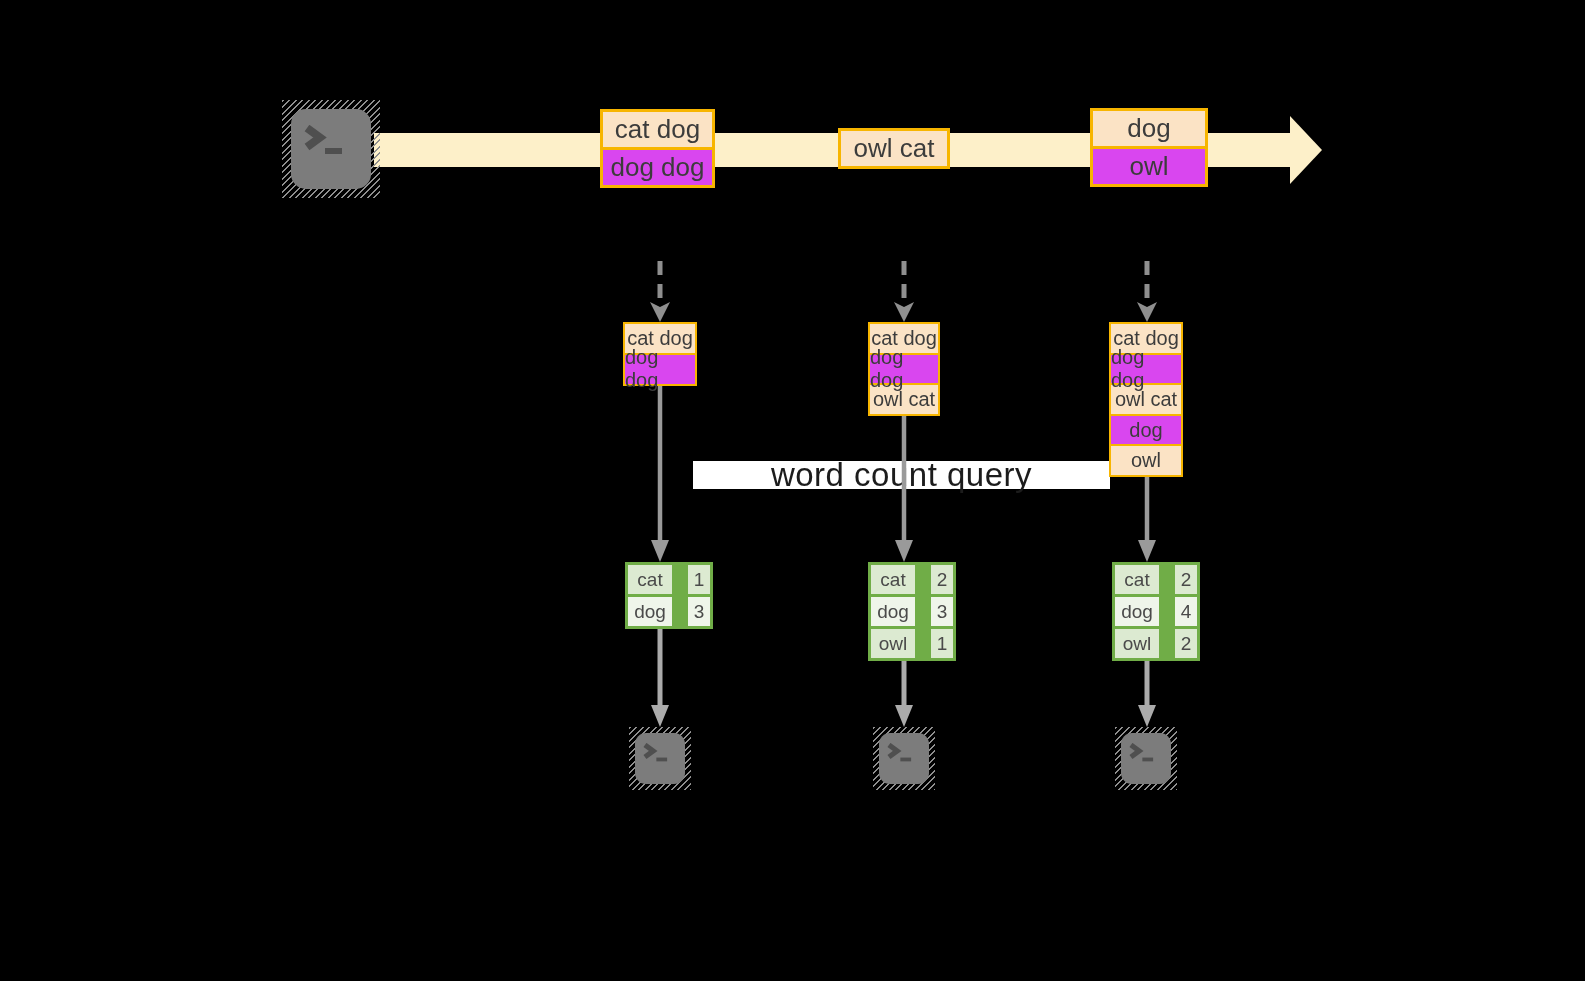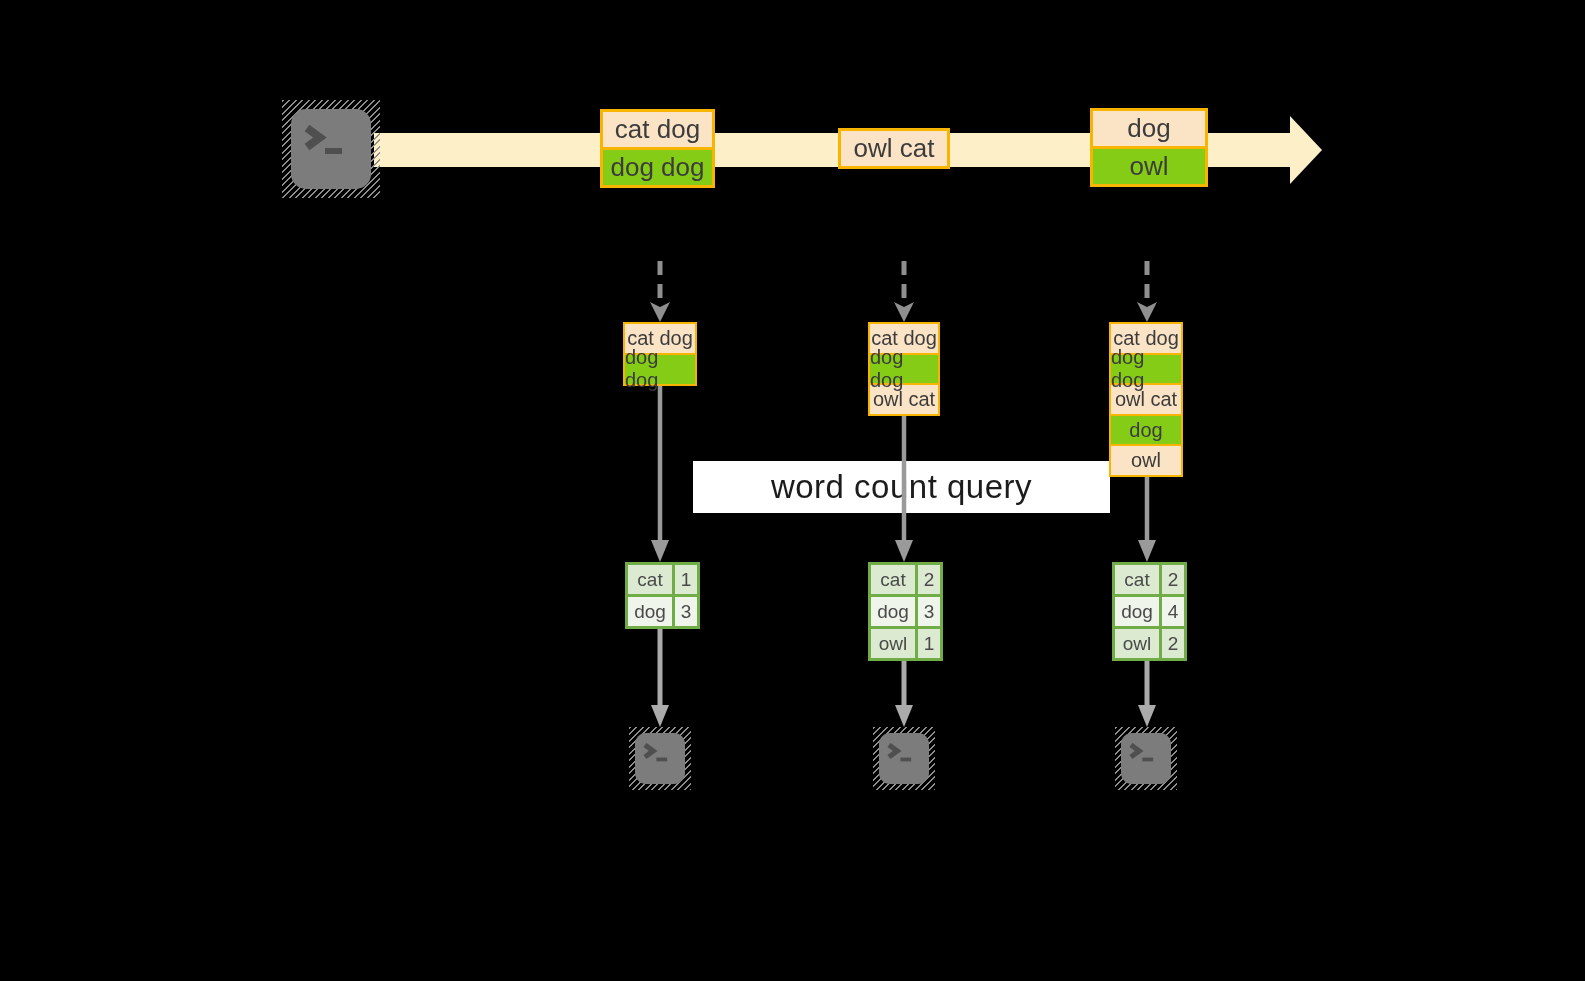--- a/index.html
+++ b/index.html
@@ -45,46 +45,46 @@
   .obox { position: absolute; z-index: 3; }
   .ocell {
     box-sizing: border-box;
     border: 3px solid #f7b500;
     margin-top: -3px;
     display: flex; align-items: center; justify-content: center;
     color: #3c3c3c;
   }
   .obox .ocell:first-child { margin-top: 0; }
   .ocell.shade-a { background: #fbe3c5; }
-  .ocell.shade-b { background: #84cc16; }
+  .ocell.shade-b { background: #d946ef; }
   .event .ocell { height: 41px; font-size: 26px; }
   .stack .ocell { height: 33px; font-size: 20px; border-width: 2.5px; margin-top: -2.5px; }
   .stack .ocell:first-child { margin-top: 0; }
 
   
   .conn { position: absolute; z-index: 2; }
 
   
   .banner {
     position: absolute; left: 693px; top: 461px;
-    width: 417px; height: 52px;
+    width: 417px; height: 28px;
     background: #ffffff; z-index: 1;
     display: flex; align-items: center; justify-content: center;
   }
   .banner span {
     font-size: 33px; font-weight: 300; color: #1c1c1c; letter-spacing: 0.5px;
   }
 
   
   .gtable {
     position: absolute; z-index: 3;
     background: #70ad47; padding: 3px;
     display: flex; flex-direction: column; gap: 3px;
   }
-  .grow { display: flex; gap: 3px; }
+  .grow { display: flex; gap: 16px; }
   .gcell {
     display: flex; align-items: center; justify-content: center;
     height: 29px; font-size: 19px; color: #4a4a4a;
   }
   .gword { width: 44px; }
   .gnum { width: 22px; }
   .grow.shade-a .gcell { background: #dcead1; }
   .grow.shade-b .gcell { background: #eff5ea; }
 </style>
 </head>

